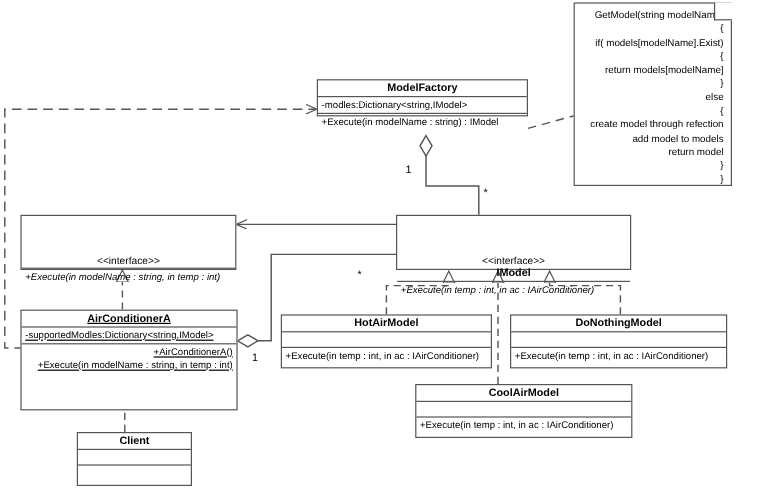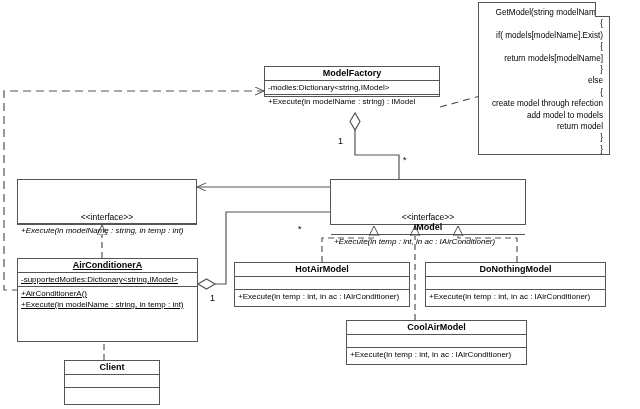--- a/index.html
+++ b/index.html
@@ -190,21 +190,21 @@
     <div class="compartment" style="border-bottom:1px solid #555555;">
       <div class="stereo">&lt;&lt;interface&gt;&gt;</div>
       <div class="hdr">IModel</div>
     </div>
     <div class="compartment member italic">+Execute(in temp : int, in ac : IAirConditioner)</div>
   </div>
 
   <div class="uml-box" style="left:17px; top:258px; width:181px; height:84px;text-decoration:underline;">
     <div class="compartment hdr">AirConditionerA</div>
     <div class="compartment member">-supportedModles:Dictionary&lt;string,IModel&gt;</div>
-    <div class="compartment" style="padding:1px 3px;">
+    <div class="compartment" style="padding:1px 3px;text-align:right;">
       <div class="member">+AirConditionerA()</div>
       <div class="member">+Execute(in modelName : string, in temp : int)</div>
     </div>
   </div>
 
   <div class="uml-box" style="left:234px; top:262px; width:176px; height:45px;">
     <div class="compartment hdr">HotAirModel</div>
     <div class="compartment member empty-row"></div>
     <div class="compartment member">+Execute(in temp : int, in ac : IAirConditioner)</div>
   </div>

